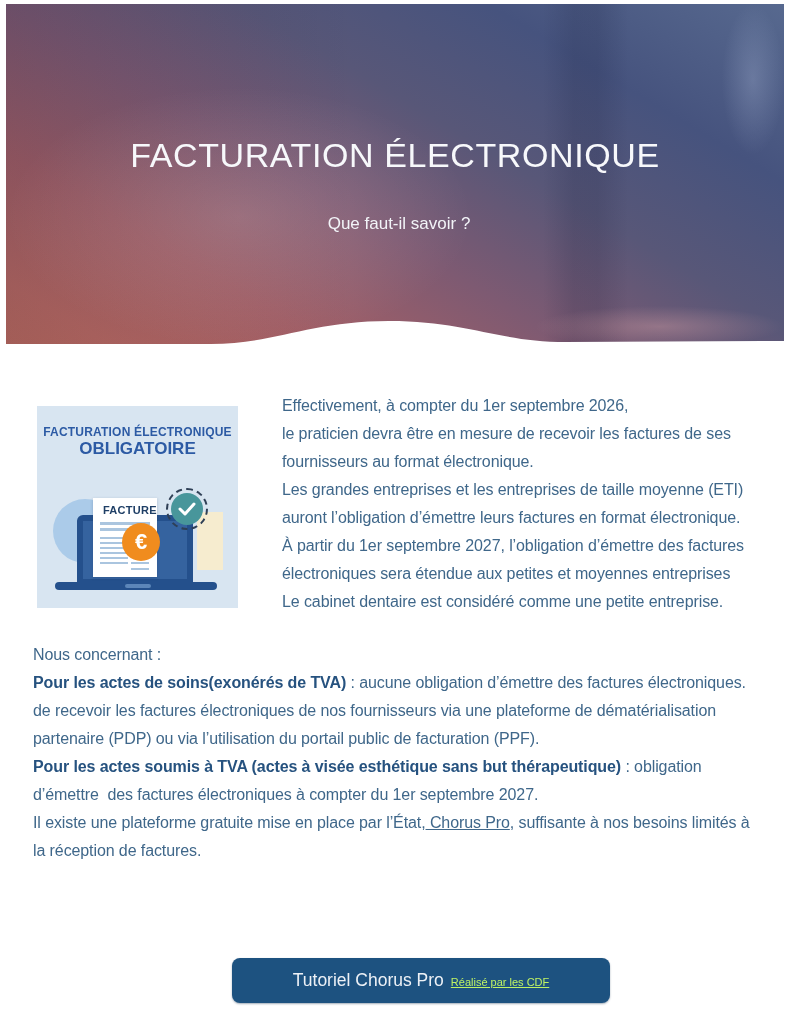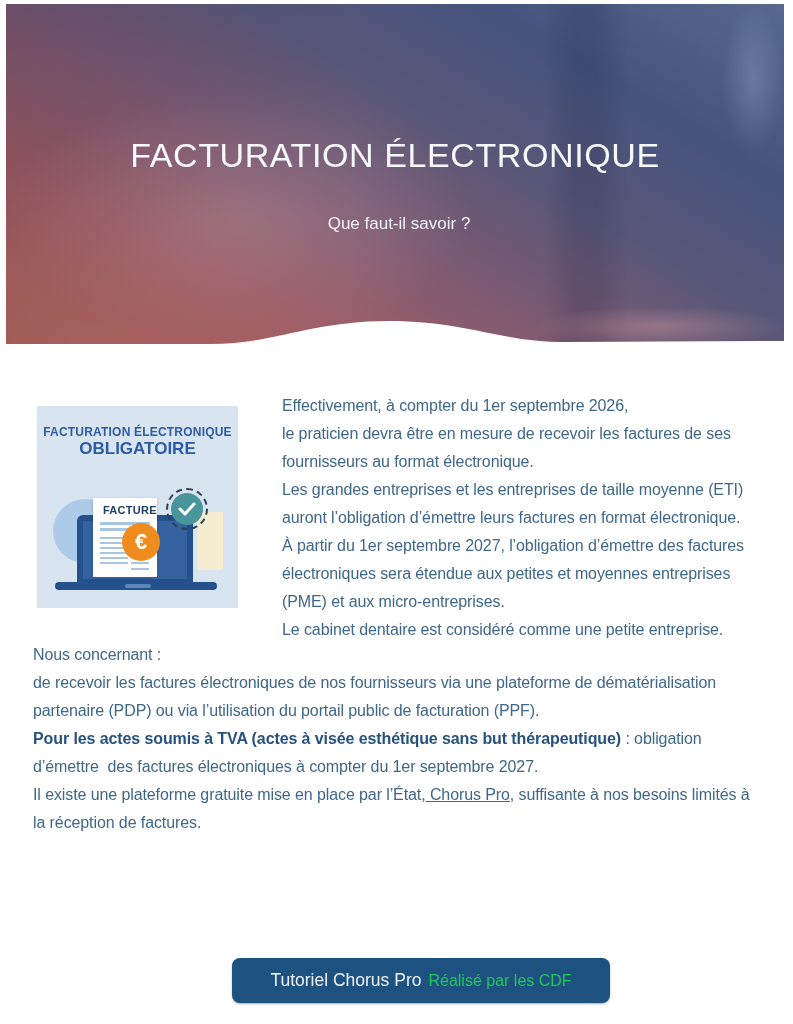--- a/index.html
+++ b/index.html
@@ -71,21 +71,21 @@
   .details{position:absolute;left:33px;top:641px;width:748px;}
   .details .b{font-weight:bold;color:#26527f;}
   .details .u{text-decoration:underline;cursor:pointer;}
 
   
   .cta{position:absolute;left:232px;top:958px;width:378px;height:45px;border-radius:8px;
     background:#1d5280;box-shadow:0 1px 2px rgba(20,50,80,0.4);
     display:flex;align-items:baseline;justify-content:center;gap:7px;cursor:pointer;
     text-decoration:none;}
   .cta-main{color:#edf1f6;font-size:17.5px;line-height:45px;}
-  .cta-sub{color:#22c55e;font-size:16px;}
+  .cta-sub{color:#bef264;font-size:11px;text-decoration:underline;}
 </style>
 </head>
 <body>
 
 <div class="page">
 
   <header class="hero">
     <div class="hero-bg"></div>
     <h1 class="hero-title">FACTURATION ÉLECTRONIQUE</h1>
     <p class="hero-subtitle">Que faut-il savoir ?</p>
@@ -130,26 +130,26 @@
   </figure>
 
   <div class="intro textblock">
       <div class="line">Effectivement, à compter du 1er septembre 2026,</div>
       <div class="line">le praticien devra être en mesure de recevoir les factures de ses</div>
       <div class="line">fournisseurs au format électronique.</div>
       <div class="line">Les grandes entreprises et les entreprises de taille moyenne (ETI)</div>
       <div class="line">auront l’obligation d’émettre leurs factures en format électronique.</div>
       <div class="line">À partir du 1er septembre 2027, l’obligation d’émettre des factures</div>
       <div class="line">électroniques sera étendue aux petites et moyennes entreprises</div>
-      <div class="line">(PME) et aux micro-entreprises.</div>
       <div class="line">Le cabinet dentaire est considéré comme une petite entreprise.</div>
     </div>
 
   <div class="details textblock">
       <div class="line"><span>Nous concernant :</span></div>
+      <div class="line"><span class="b">Pour les actes de soins(exonérés de TVA)</span><span> : aucune obligation d’émettre des factures électroniques.</span></div>
       <div class="line"><span>de recevoir les factures électroniques de nos fournisseurs via une plateforme de dématérialisation</span></div>
       <div class="line"><span>partenaire (PDP) ou via l’utilisation du portail public de facturation (PPF).</span></div>
       <div class="line"><span class="b">Pour les actes soumis à TVA (actes à visée esthétique sans but thérapeutique)</span><span> : obligation</span></div>
       <div class="line"><span>d’émettre  des factures électroniques à compter du 1er septembre 2027.</span></div>
       <div class="line"><span>Il existe une plateforme gratuite mise en place par l’État,</span><span class="u"> Chorus Pro</span><span>, suffisante à nos besoins limités à</span></div>
       <div class="line"><span>la réception de factures.</span></div>
     </div>
 
   <a class="cta">
     <span class="cta-main">Tutoriel Chorus Pro</span>

